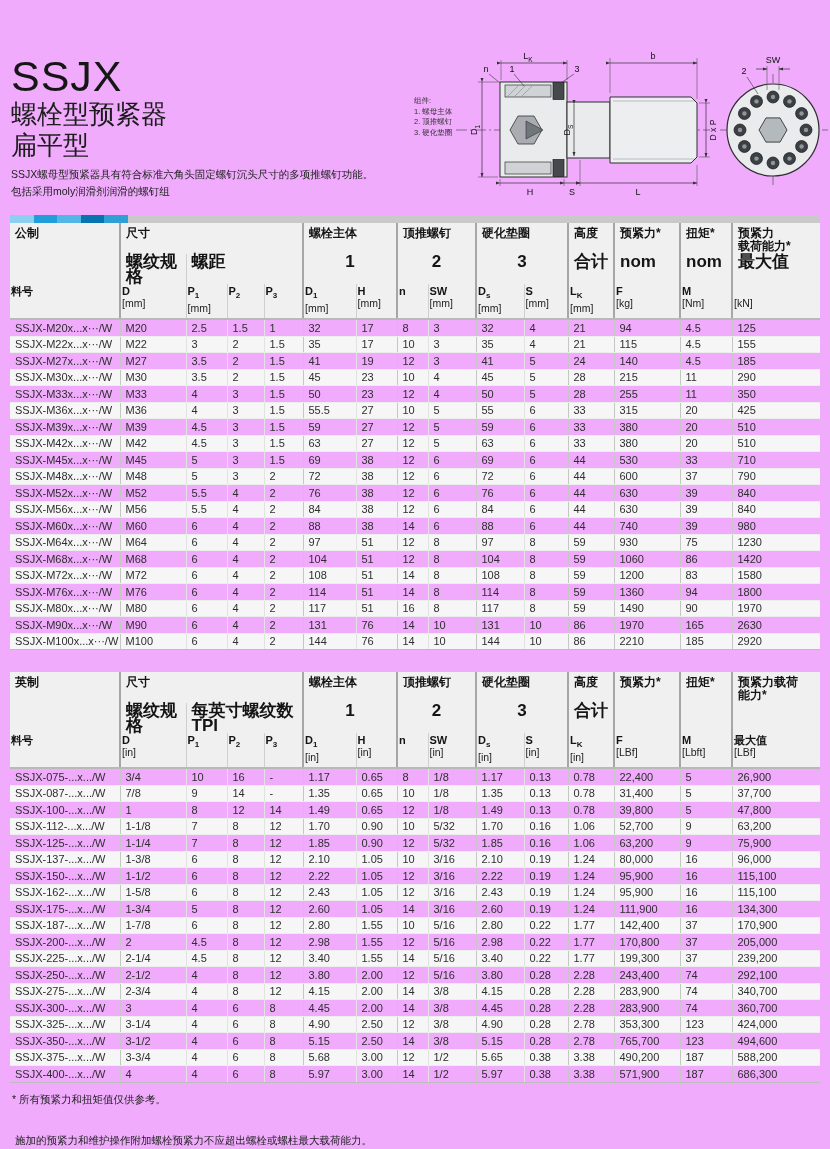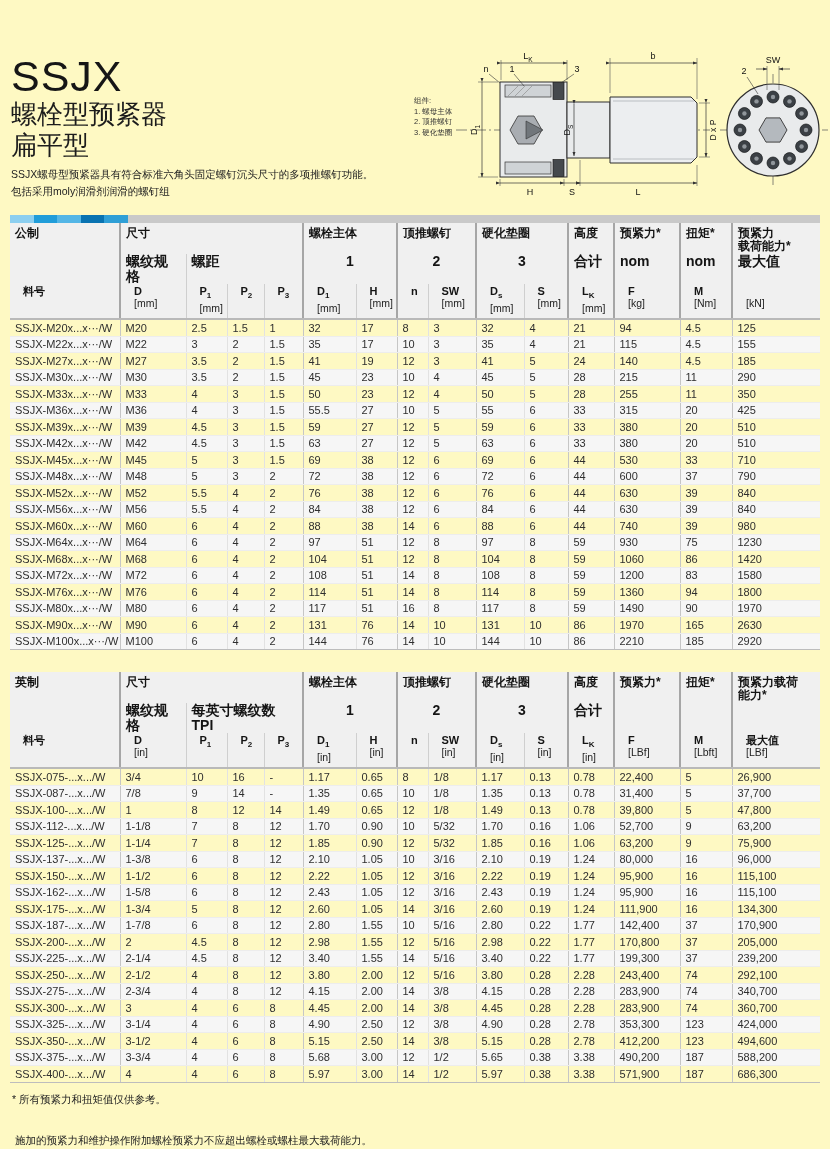--- a/index.html
+++ b/index.html
@@ -1,38 +1,38 @@
 <!DOCTYPE html>
 <html><head>
 <meta charset="utf-8">
 <style>
   html,body{margin:0;padding:0;background:#fff;}
-  #page{position:relative;width:830px;height:1149px;background:#fef9c3;overflow:hidden;
+  #page{position:relative;width:830px;height:1149px;background:#f0abfc;overflow:hidden;
         font-family:"Liberation Sans","DejaVu Sans",sans-serif;color:#1a1a1a;}
   
   .titleblock{position:absolute;left:11px;top:53px;}
   .title{font-size:43px;font-weight:300;line-height:46px;letter-spacing:1px;color:#161616;}
   .subtitle{font-size:26px;font-weight:400;line-height:31px;color:#1c1c1c;}
   .desc{margin-top:5px;font-size:10.5px;line-height:17px;color:#222;}
   
   .legend{position:absolute;left:414px;top:96px;font-size:7.5px;line-height:10.5px;color:#333;}
   
   .drawing{position:absolute;left:448px;top:30px;}
   .drawing text{font-family:"Liberation Sans","DejaVu Sans",sans-serif;fill:#111;}
   
   .tablewrap{position:absolute;left:10px;width:810px;}
   #metric-block{top:215px;}
   #imperial-block{top:672px;}
   .accentbar{height:8px;display:flex;width:810px;}
   .accentbar div{height:8px;}
   table{border-collapse:collapse;table-layout:fixed;width:810px;}
   thead th{background:#f0f0f0;text-align:left;font-weight:bold;vertical-align:top;color:#141414;}
   tr.gr th{font-size:12px;padding:4px 5px 1px;height:24px;line-height:13px;}
-  tr.sr th{font-size:14px;padding:0 5px;height:15px;line-height:15px;}
-  tr.cr th{font-size:11px;padding:1px 13px 3px;height:30px;line-height:12px;border-bottom:2px solid #b9b9b9;}
+  tr.sr th{font-size:17px;padding:0 5px;height:15px;line-height:15px;}
+  tr.cr th{font-size:11px;padding:1px 1px 3px;height:30px;line-height:12px;border-bottom:2px solid #b9b9b9;}
   .cl{display:block;min-height:12px;}
   .unit{display:block;font-weight:normal;font-size:10.5px;color:#222;}
   sub{font-size:8px;}
   .ctr{text-align:center;}
   .vl{border-left:1px solid #cfcfcf;}
   .vg{border-left:2px solid #a6a6a6;}
   tbody td{font-size:11px;line-height:12.5px;padding:1.5px 5px;white-space:nowrap;overflow:hidden;
            border-bottom:1px solid #ededed;color:#2e2e2e;}
   tbody tr:nth-child(even) td{background:#f6f6f6;}
   tbody td.bvl{border-left:1px solid #e2e2e2;}
@@ -1015,21 +1015,21 @@
             <td class="bvl">4</td>
             <td class="bvl">6</td>
             <td class="bvl">8</td>
             <td class="bvg">5.15</td>
             <td class="bvl">2.50</td>
             <td class="bvg">14</td>
             <td class="bvl">3/8</td>
             <td class="bvg">5.15</td>
             <td class="bvl">0.28</td>
             <td class="bvg">2.78</td>
-            <td class="bvg">412,200</td>
+            <td class="bvg">765,700</td>
             <td class="bvg">123</td>
             <td class="bvg">494,600</td>
           </tr>
           <tr>
             <td>SSJX-375-...x.../W</td>
             <td class="bvg">3-3/4</td>
             <td class="bvl">4</td>
             <td class="bvl">6</td>
             <td class="bvl">8</td>
             <td class="bvg">5.68</td>

